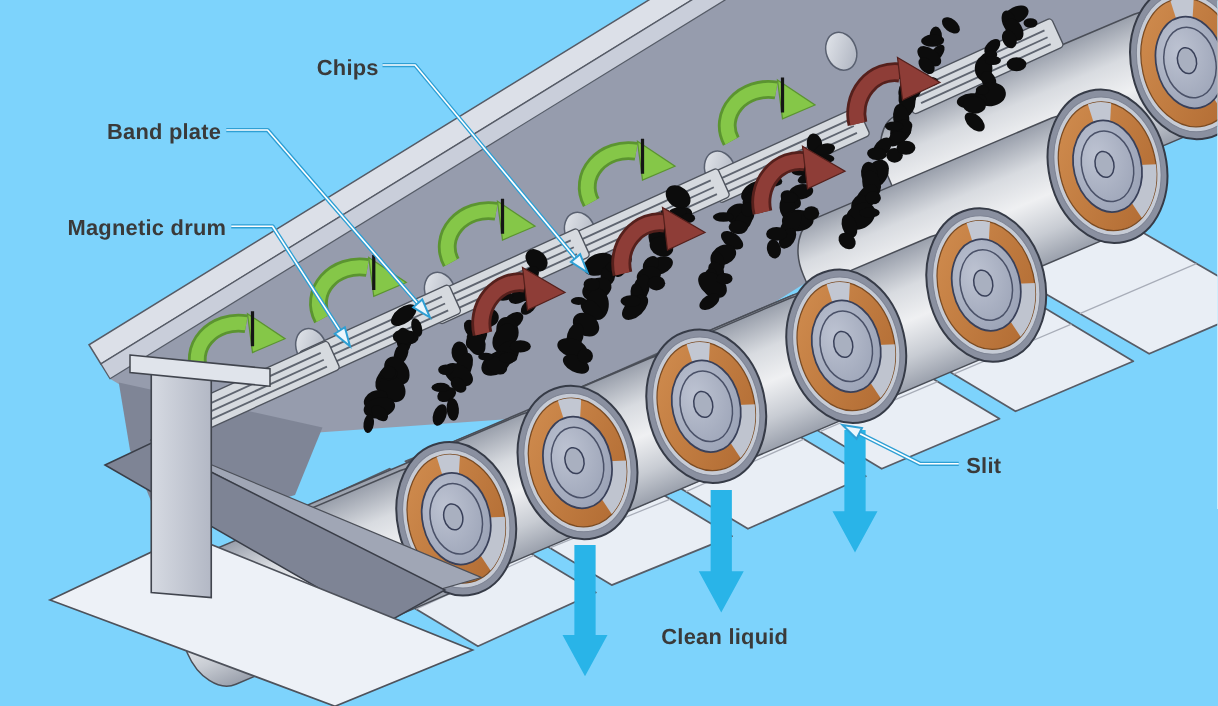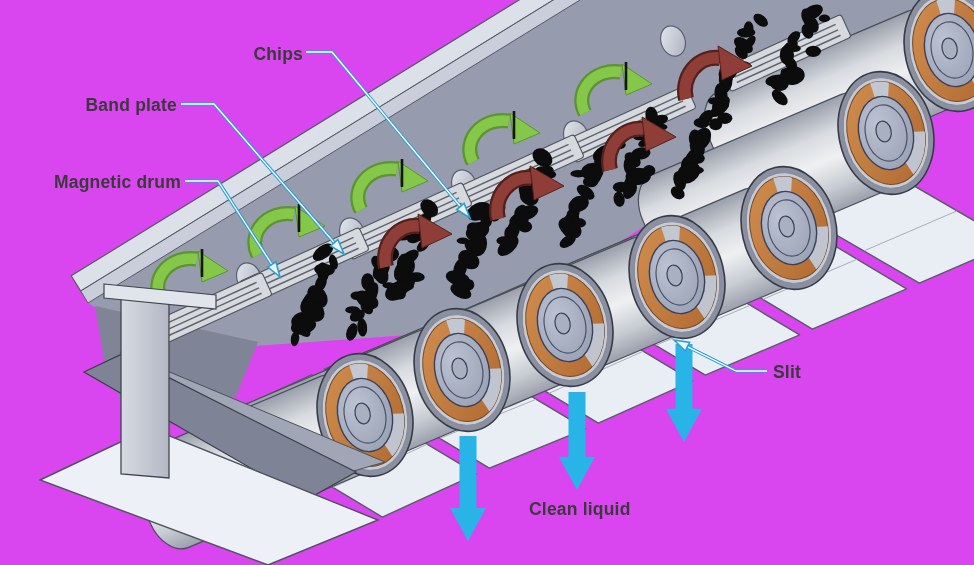--- a/index.html
+++ b/index.html
@@ -1,16 +1,16 @@
 <!DOCTYPE html>
 <html><head>
 <meta charset="utf-8">
 <style>
   html,body{margin:0;padding:0;background:#ffffff;}
-  .stage{position:relative;width:974px;height:565px;background:#d946ef;overflow:hidden;}
+  .stage{position:relative;width:974px;height:565px;background:#7dd3fc;overflow:hidden;}
   svg{display:block;}
   .lbl{font-family:"Liberation Sans",sans-serif;font-size:17.5px;font-weight:600;fill:#3a3a3a;letter-spacing:.2px;}
 </style>
 </head>
 <body>
 
 <div class="stage">
 <svg id="scene" viewBox="0 0 974 565" width="974" height="565">
   <defs>
     <linearGradient id="gBody" x1="0" y1="0" x2="0" y2="1">

